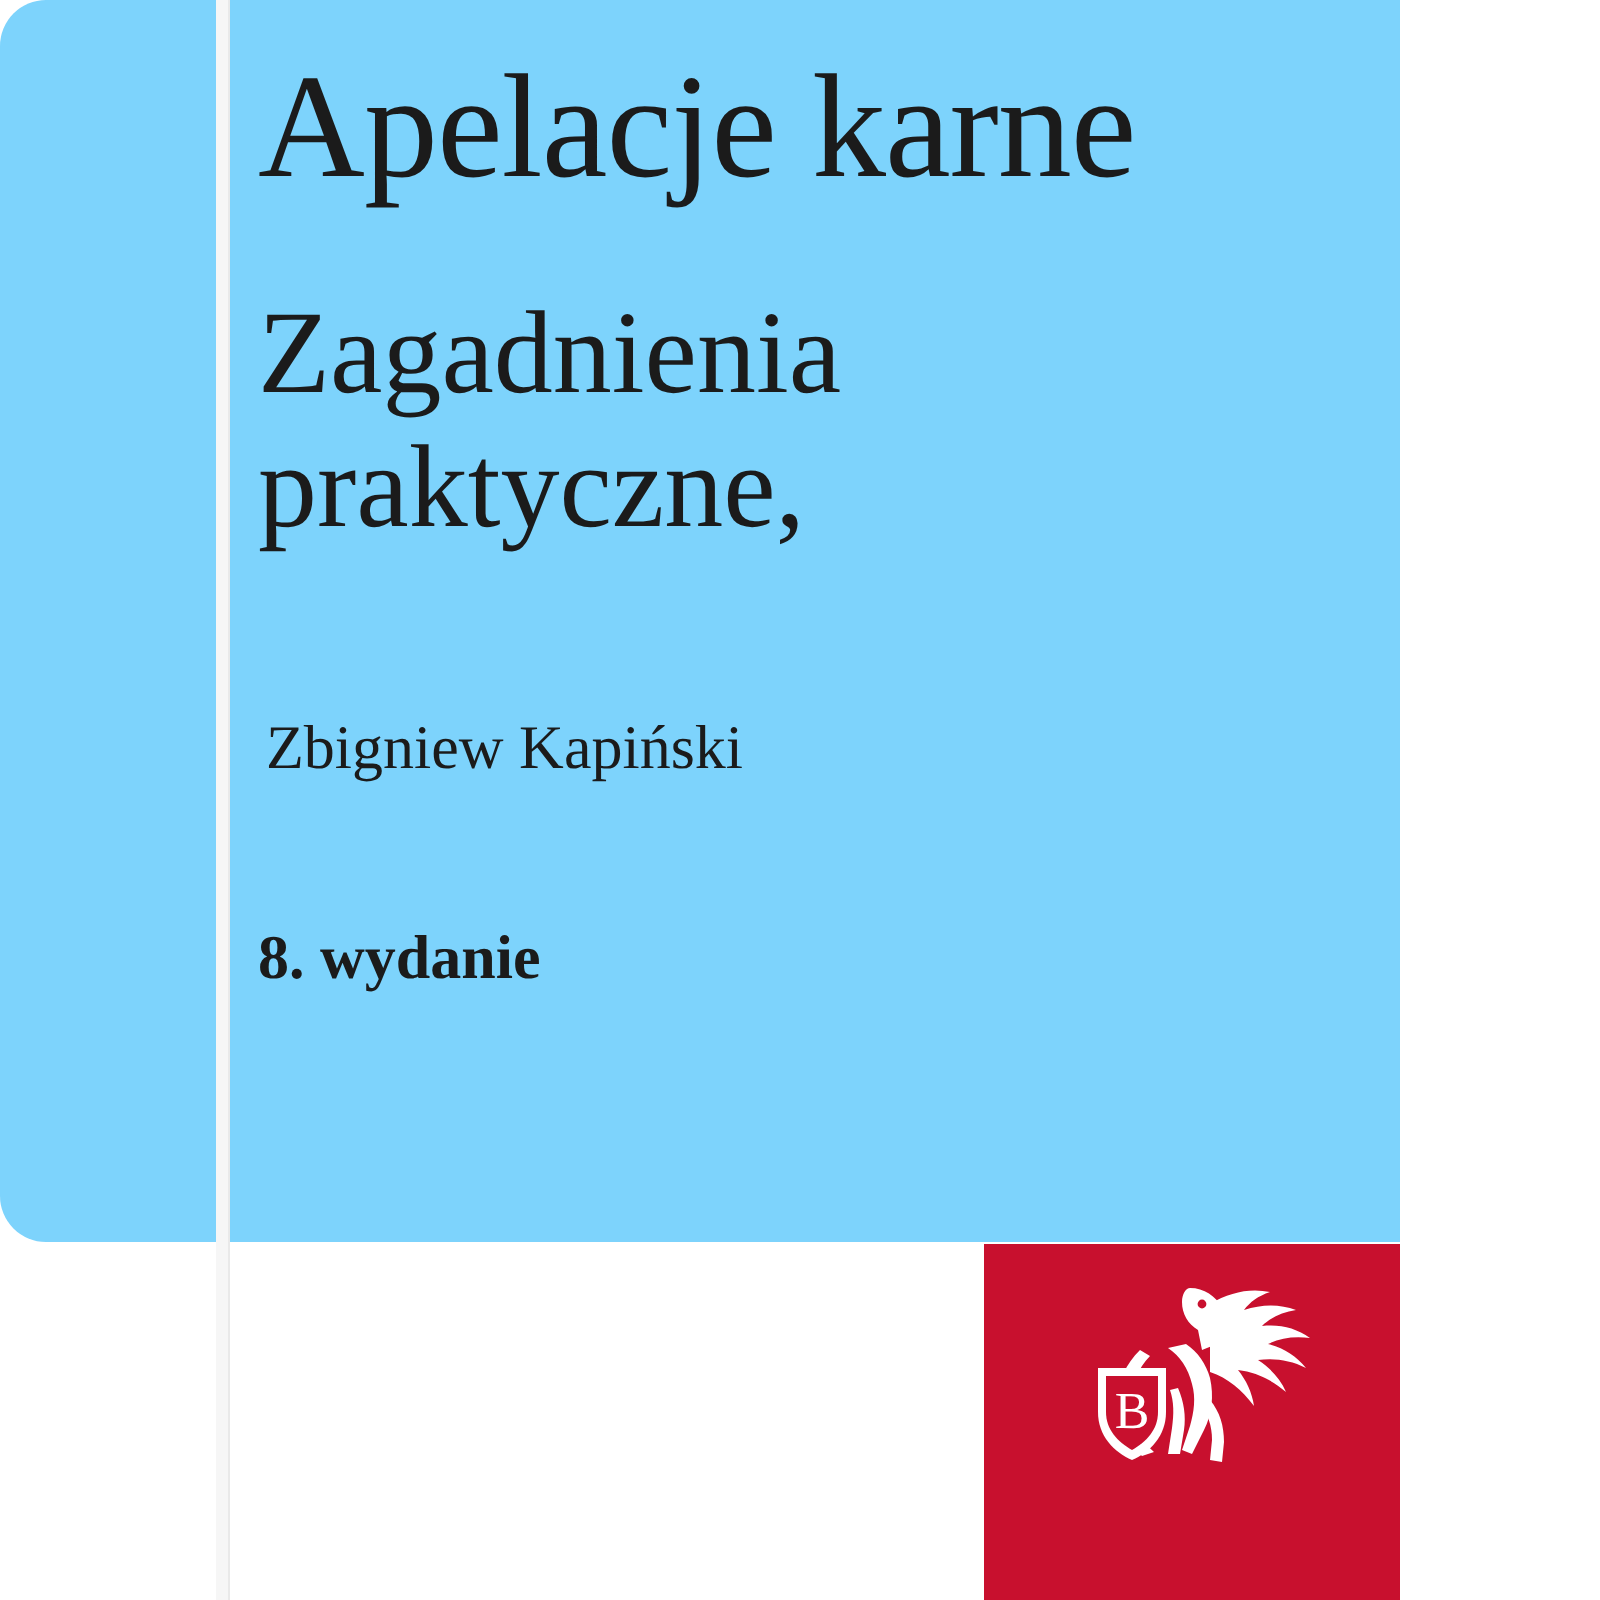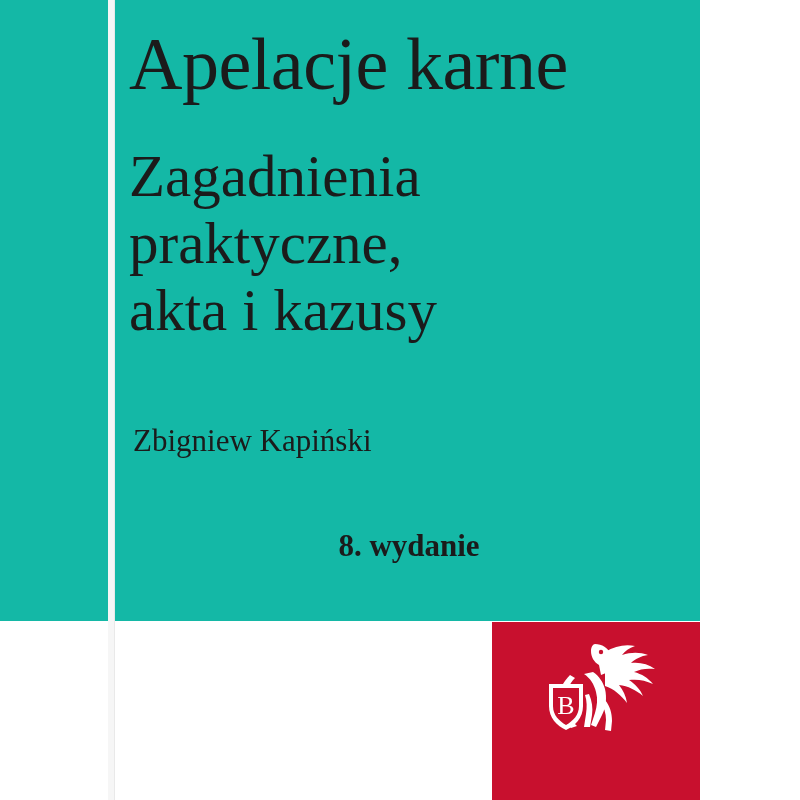--- a/index.html
+++ b/index.html
@@ -11,22 +11,23 @@
     width: 800px;
     height: 800px;
     font-family: "Liberation Serif", serif;
     overflow: hidden;
   }
 
   .cover {
     position: relative;
     width: 800px;
     height: 621px;
-    background: #14b8a6;
+    background: #7dd3fc;
     box-sizing: border-box;
+    border-radius: 23px;
   }
 
   
   .spine-line {
     position: absolute;
     left: 114px;
     top: 0;
     width: 1px;
     height: 800px;
     background: #e9e9e9;
@@ -86,21 +87,20 @@
     padding-top: 74px;
   }
 
   .edition {
     font-family: "Liberation Serif", serif;
     font-size: 31px;
     font-weight: 700;
     color: #1b1b1b;
     margin: 0;
     padding-top: 65px;
-    text-align: center;
   }
 
   
   .logo-block {
     position: absolute;
     left: 492px;
     top: 622px;
     width: 208px;
     height: 178px;
     background: #c8102e;
@@ -132,21 +132,20 @@
 
   <div class="spine-line2"></div>
   <div class="spine-line"></div>
   <div class="right-edge"></div>
 
   <div class="text-block">
     <h1 class="title">Apelacje karne</h1>
 
     <div class="subtitle">
       <div>Zagadnienia praktyczne,</div>
-      <div>akta i kazusy</div>
     </div>
 
     <div class="author">Zbigniew Kapiński</div>
 
     <div class="edition">8. wydanie</div>
   </div>
 
   <div class="logo-block">
     <svg class="griffin" viewBox="0 0 130 104" aria-hidden="true">
       <g fill="#ffffff">

